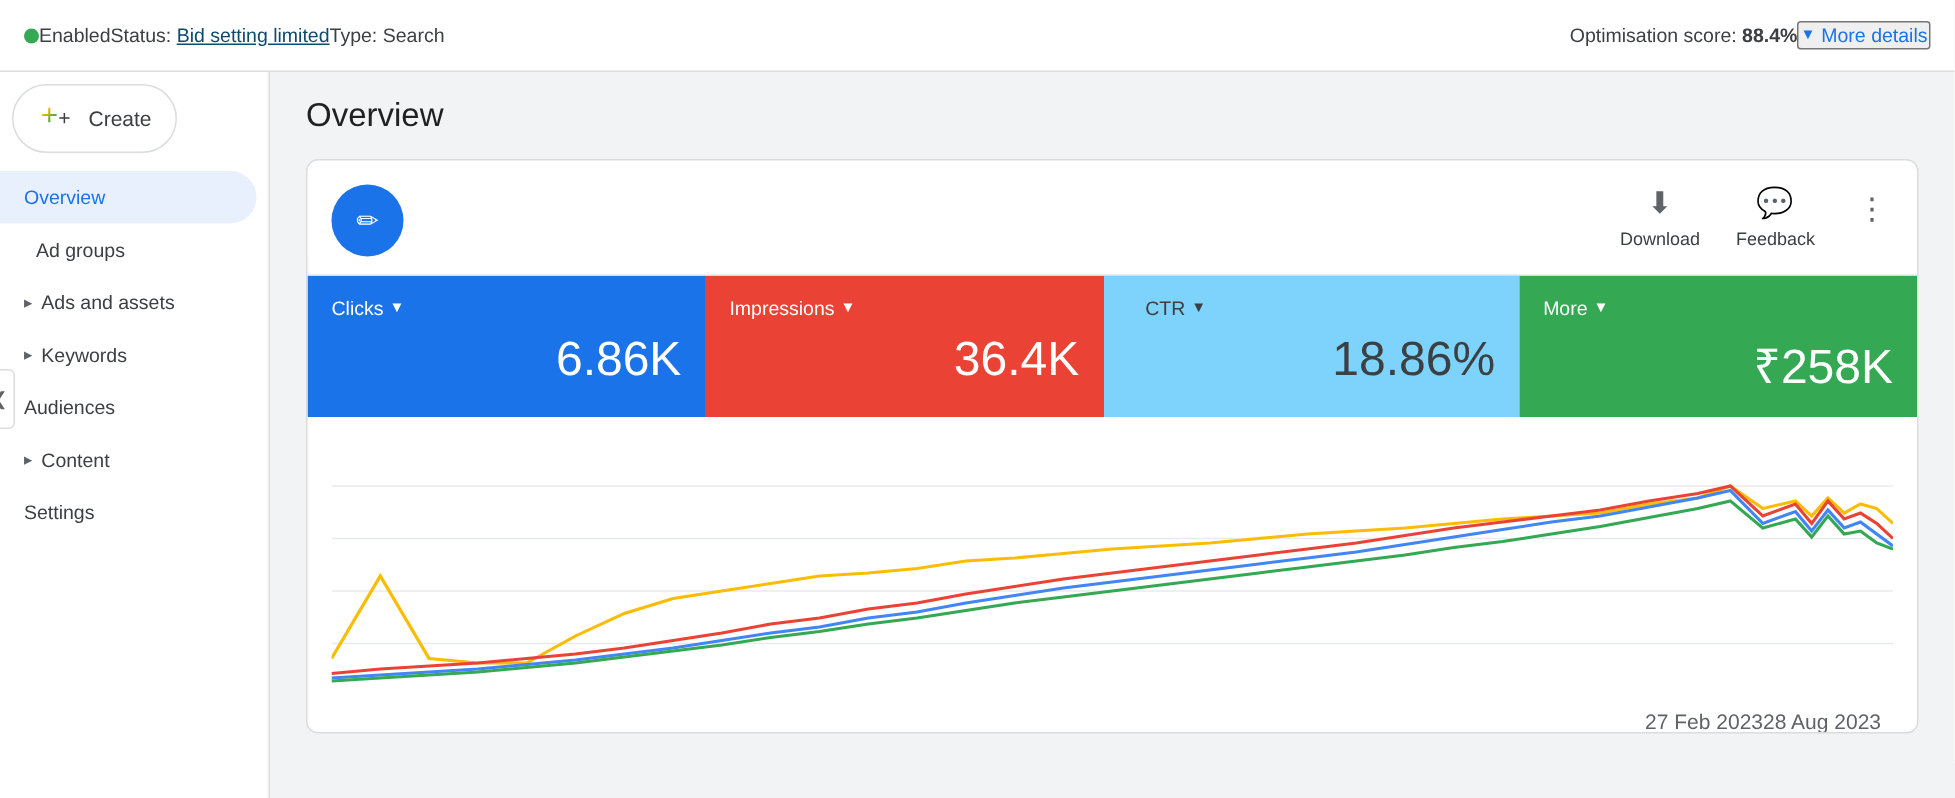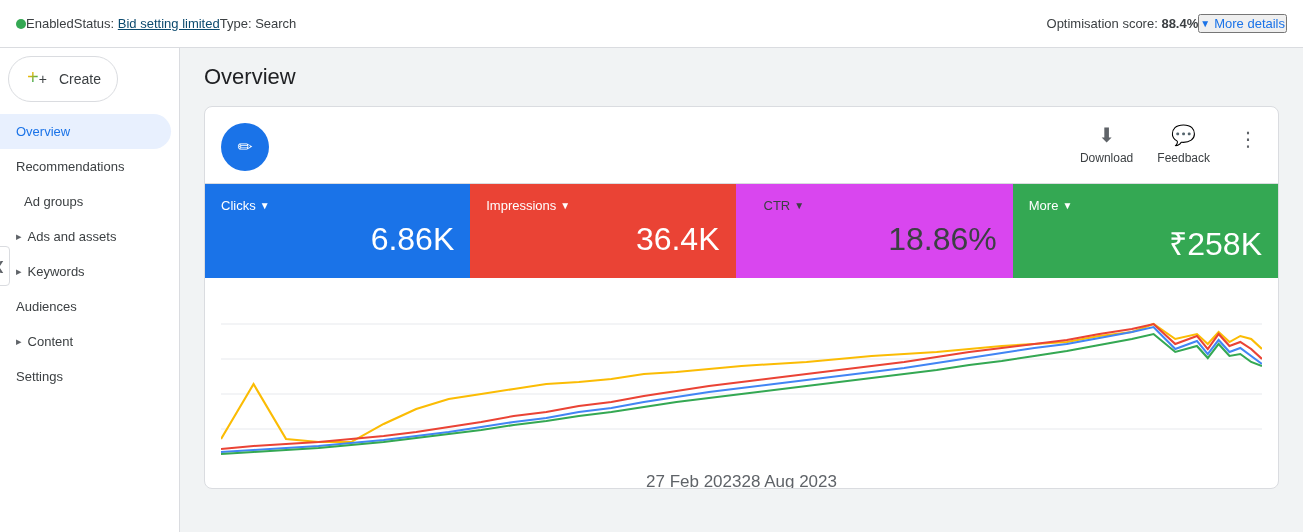--- a/index.html
+++ b/index.html
@@ -198,21 +198,21 @@
       border-top: 1px solid #dadce0;
       text-align: right;
     }
     .metric-card {
       flex: 1;
       padding: 14px 16px;
       color: #fff;
     }
     .metric-card.blue { background: #1a73e8; }
     .metric-card.red { background: #ea4335; }
-    .metric-card.yellow { background: #d946ef; padding-left: 28px; }
+    .metric-card.yellow { background: #7dd3fc; padding-left: 28px; }
     .metric-card.green { background: #34a853; }
 
     .metric-label {
       font-size: 13px;
       display: flex;
       align-items: center;
       gap: 4px;
       margin-bottom: 8px;
       font-weight: 500;
     }
@@ -235,22 +235,22 @@
 
     
     .chart-area {
       padding: 16px;
       position: relative;
       height: 210px;
     }
 
     .chart-dates {
       display: flex;
-      justify-content: center;
-      font-size: 17px;
+      justify-content: flex-end;
+      font-size: 14px;
       color: #5f6368;
       padding: 0 8px;
       margin-top: 4px;
     }
 
     svg.chart { width: 100%; height: 170px; }
 
     
     .grid-line { stroke: #e8eaed; stroke-width: 1; }
   </style>
@@ -282,23 +282,20 @@
 
   <nav class="sidebar">
     <button class="create-btn">
       <span class="create-plus">+</span>
       <span>Create</span>
     </button>
 
     <div class="nav-item active">
       <span>Overview</span>
     </div>
-    <div class="nav-item">
-      <span>Recommendations</span>
-    </div>
     <div class="nav-item indent">
       <span>Ad groups</span>
     </div>
     <div class="nav-item has-arrow">
       <span>Ads and assets</span>
     </div>
     <div class="nav-item has-arrow">
       <span>Keywords</span>
     </div>
     <div class="nav-item">

